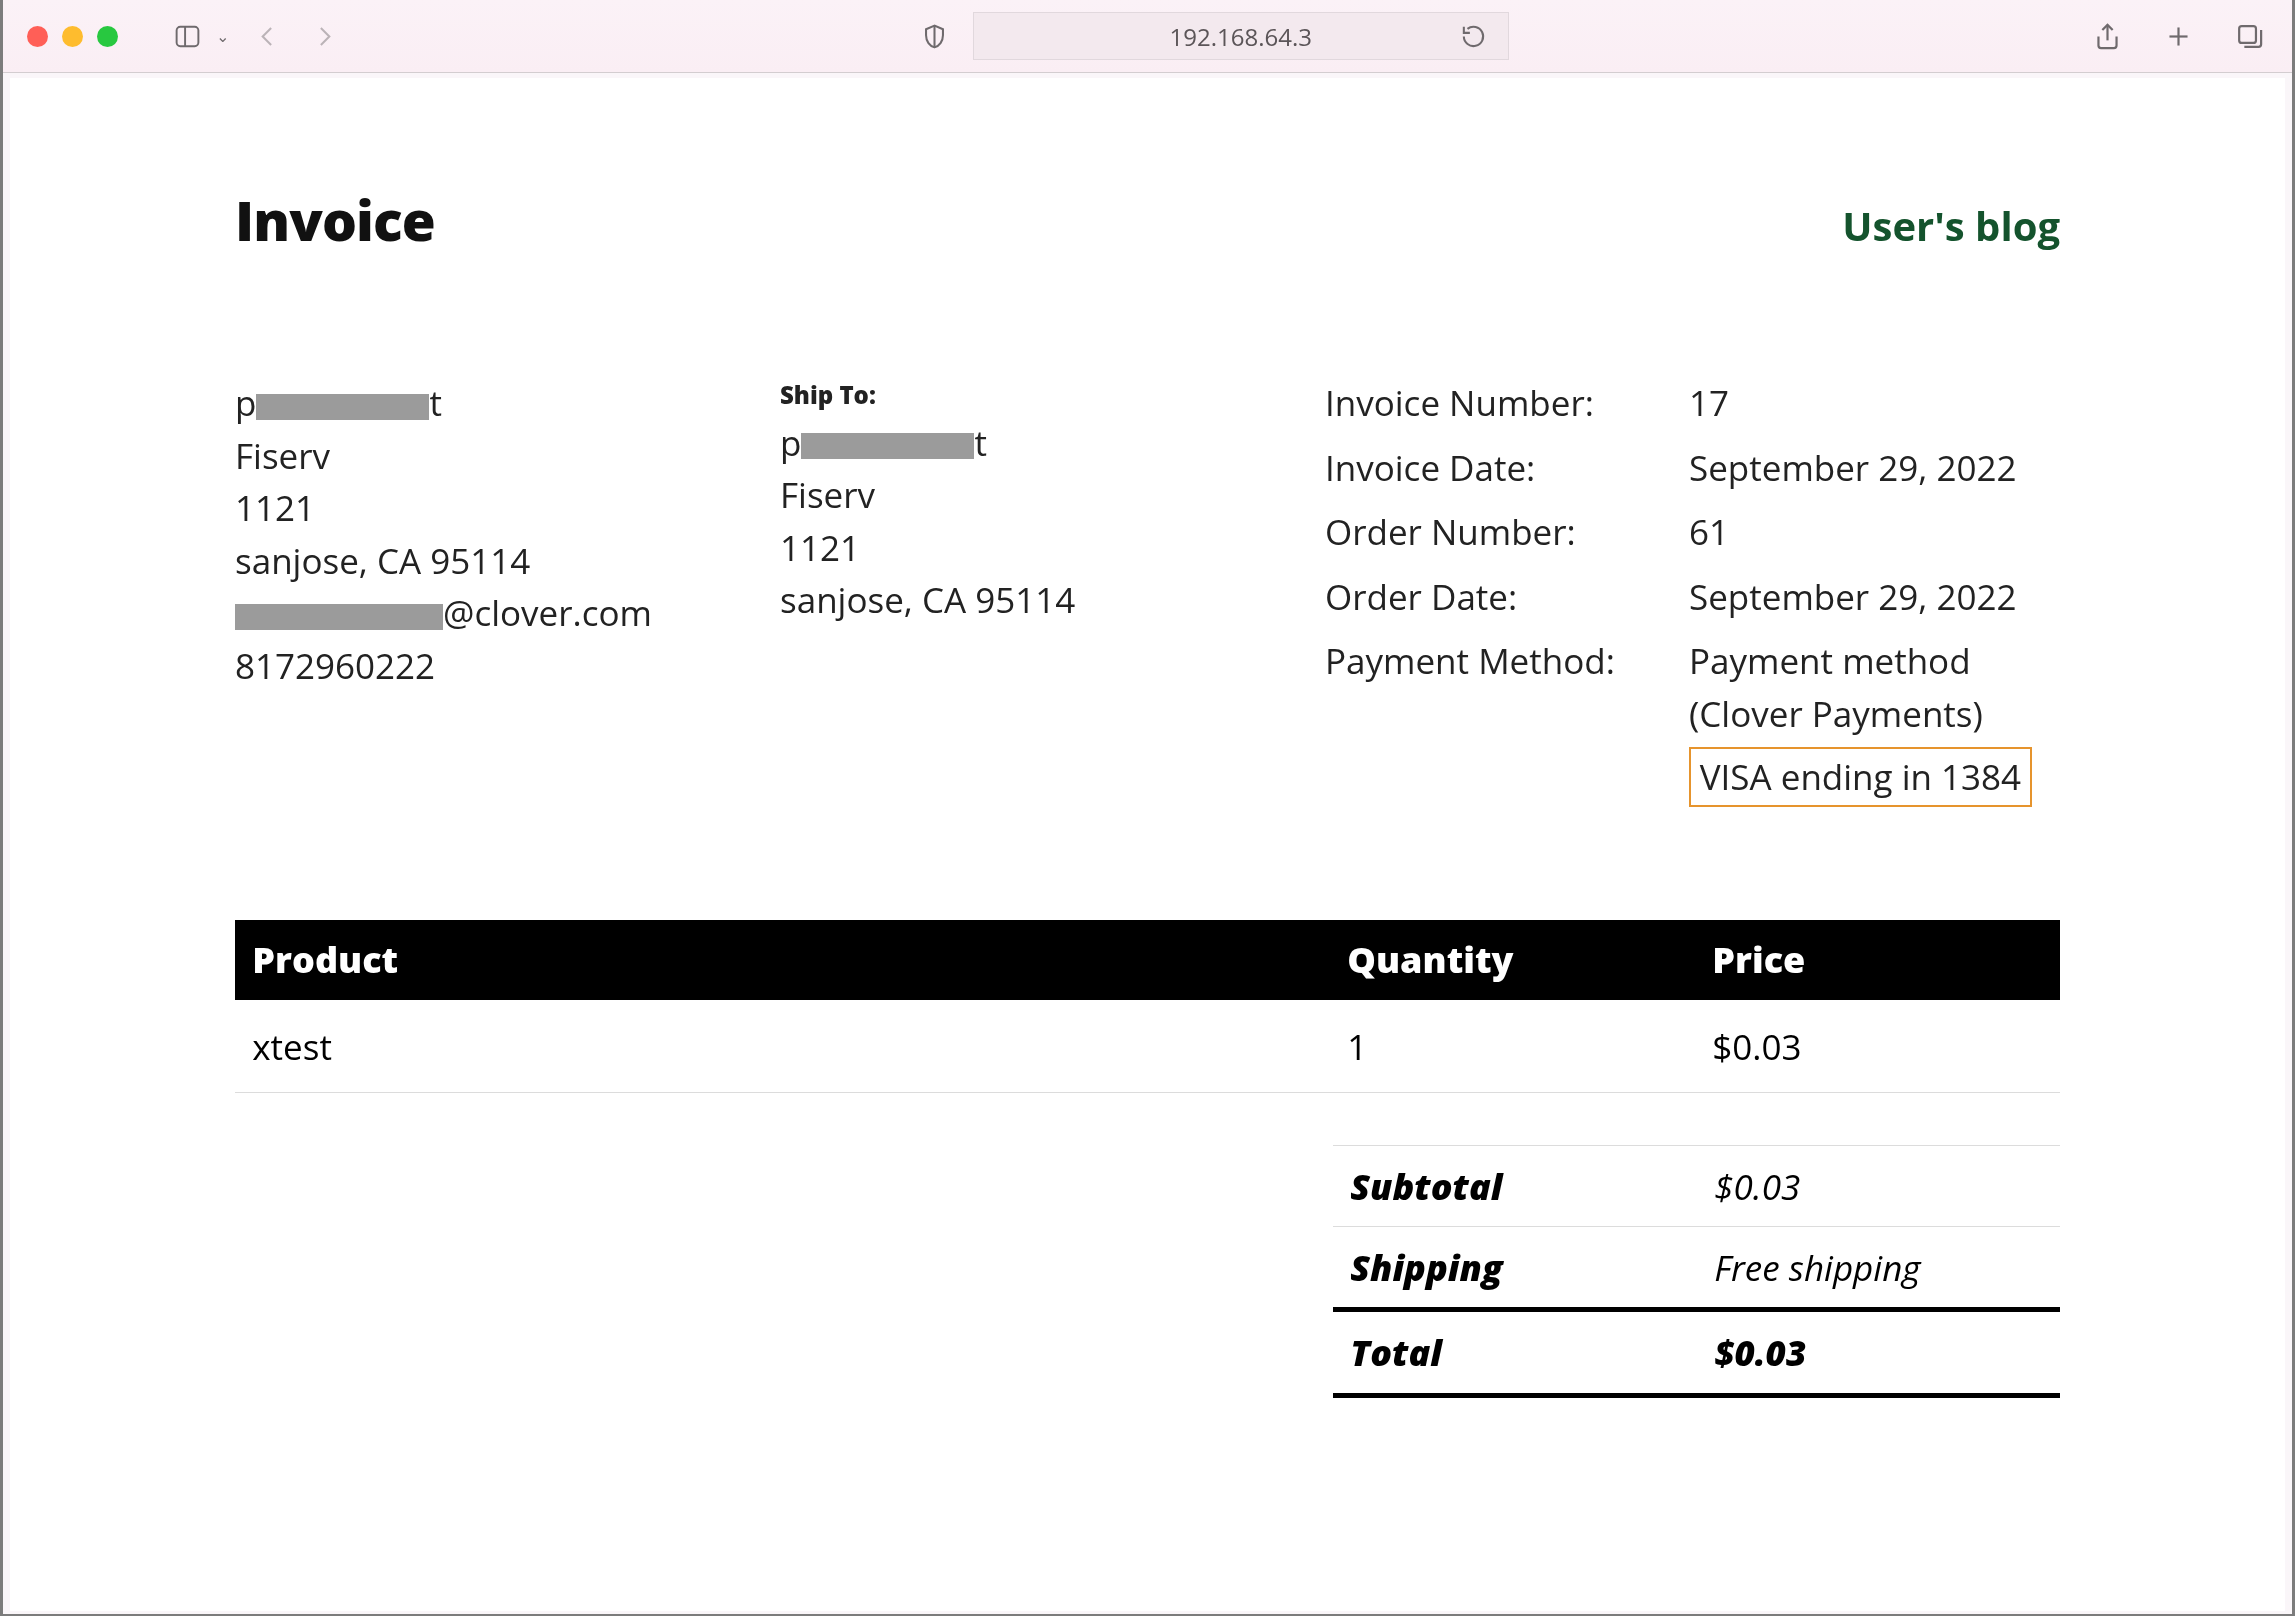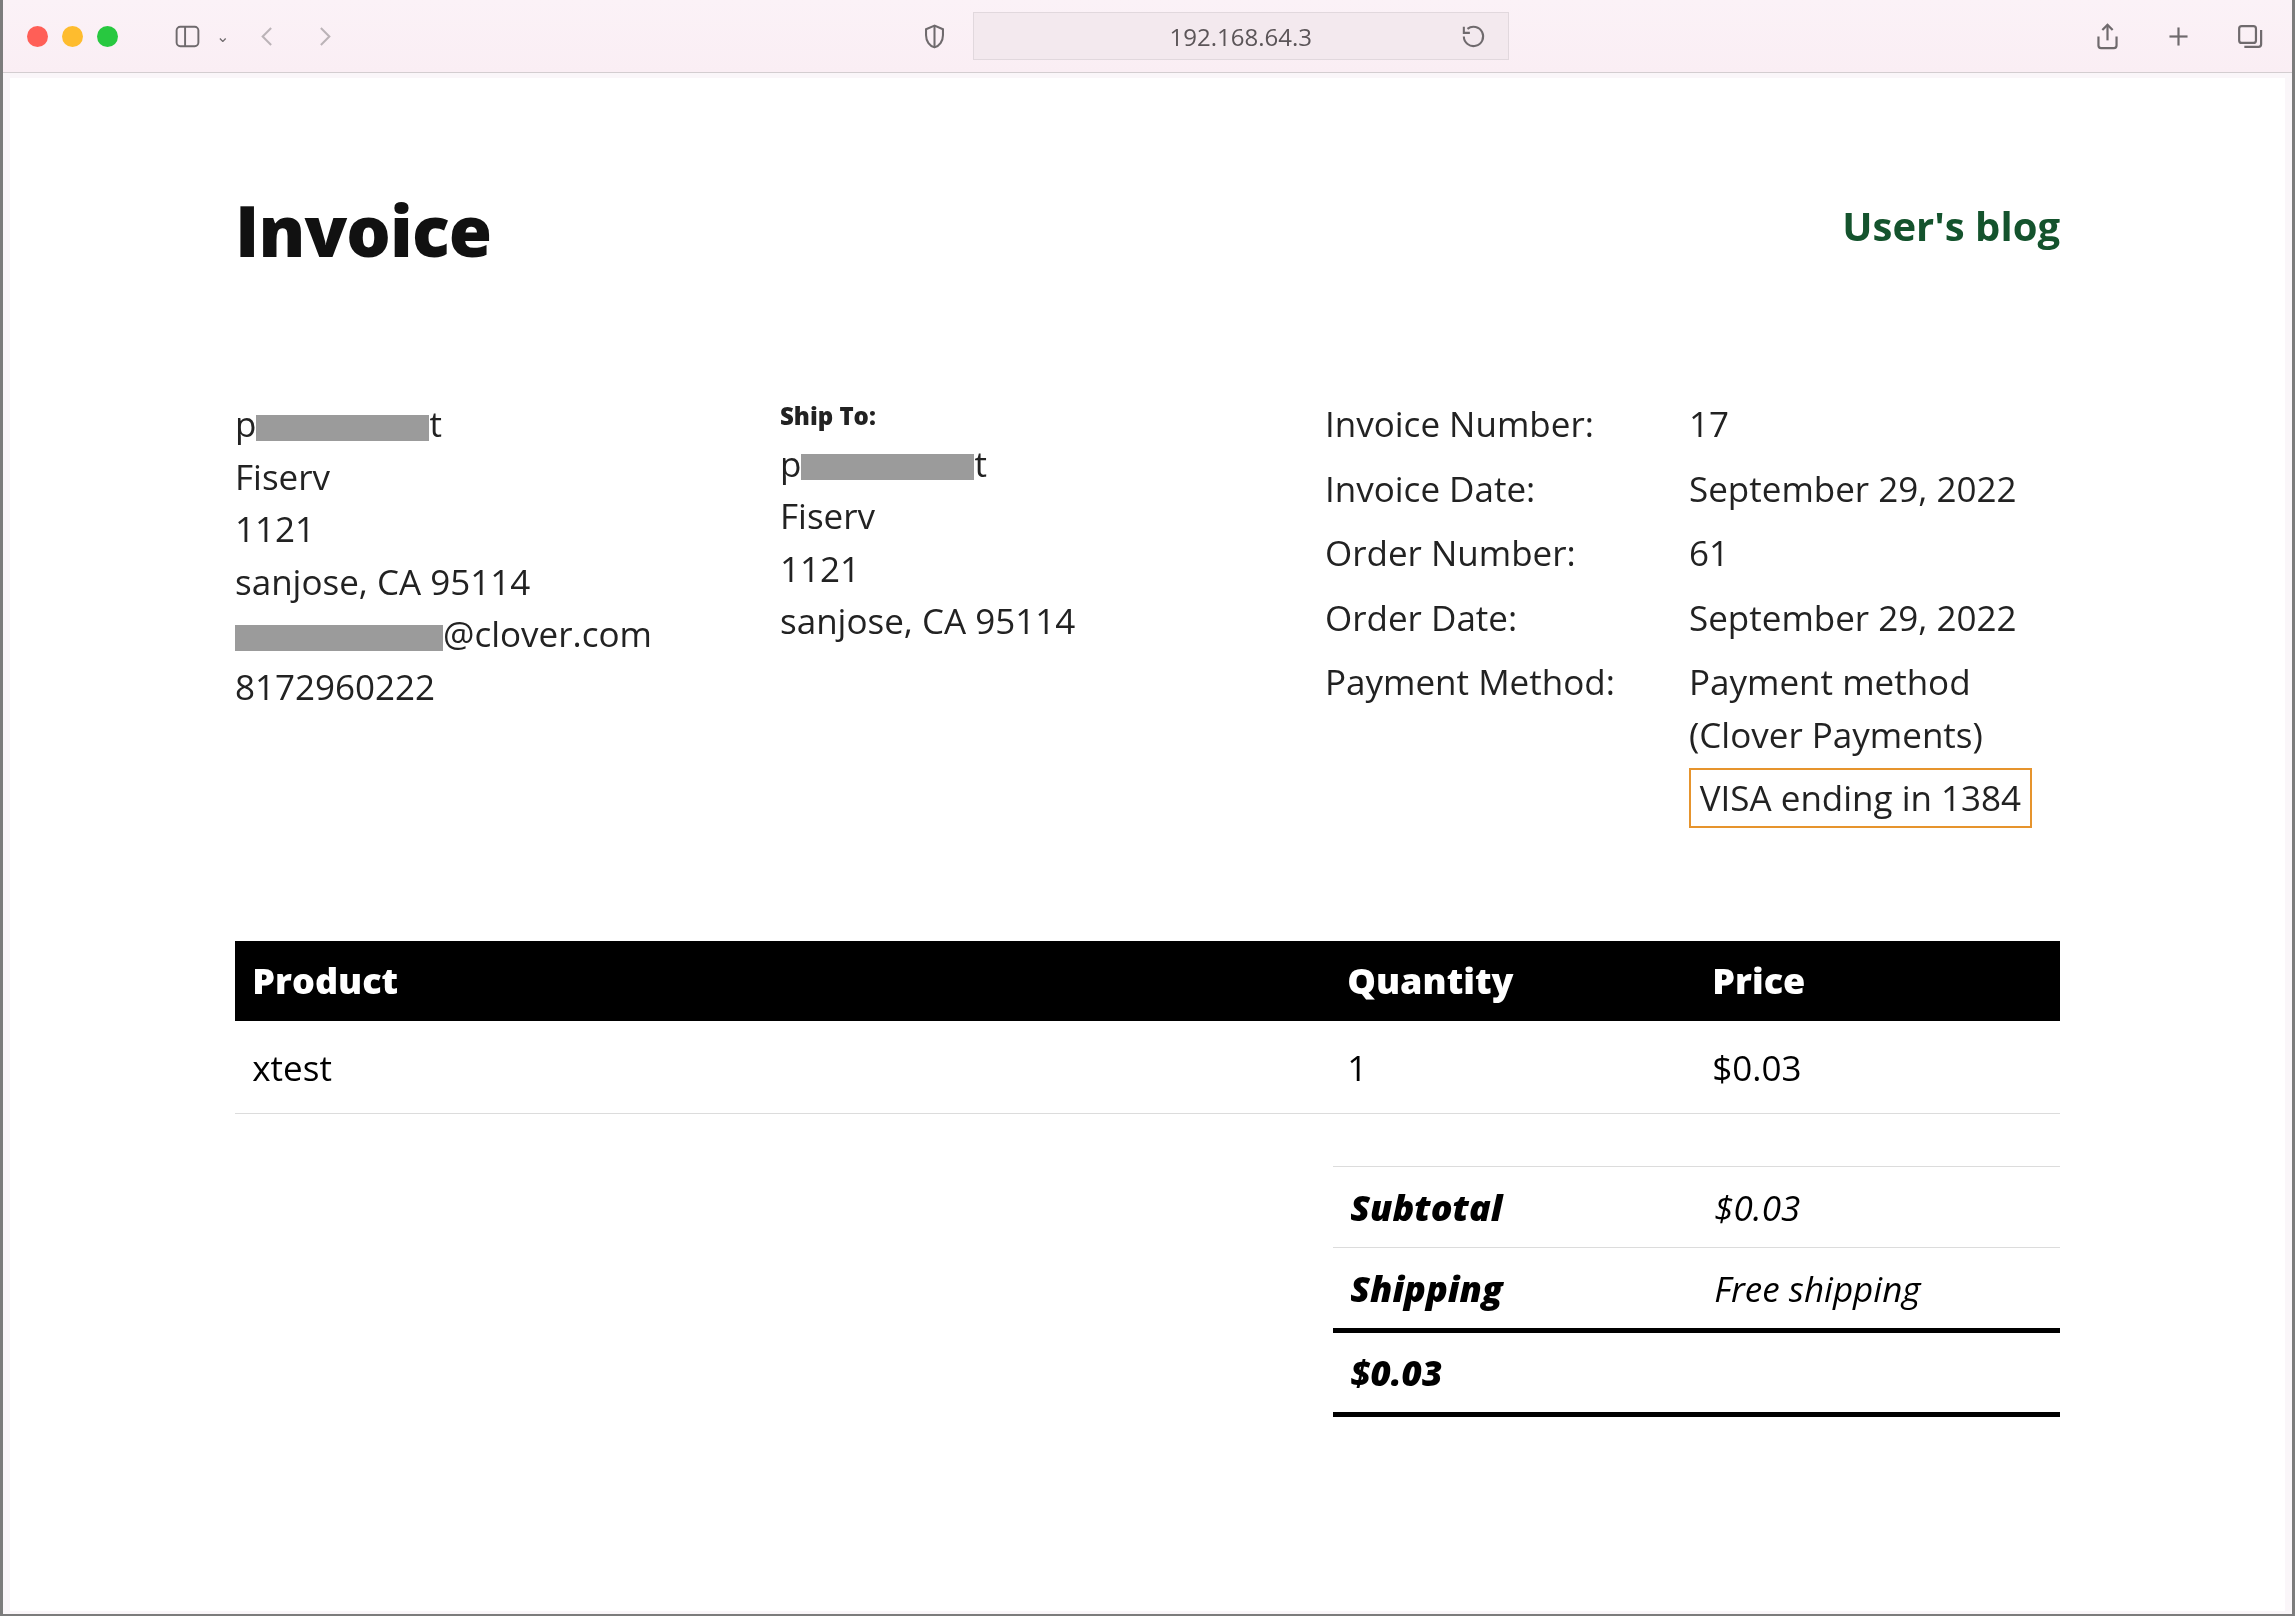--- a/index.html
+++ b/index.html
@@ -74,21 +74,21 @@
     overflow: auto;
     padding: 104px 225px 69px 225px;
   }
 
   .head-row {
     display: flex;
     justify-content: space-between;
     align-items: flex-start;
   }
   .invoice-title {
-    font-size: 70px;
+    font-size: 55px;
     font-weight: 800;
     color: #111;
     letter-spacing: -0.9px;
   }
   .site-title {
     font-size: 40px;
     font-weight: 700;
     color: #14532d;
     margin-top: 15.6px;
   }
@@ -308,19 +308,20 @@
     <div class="totals">
       <div class="totals-row sep-top">
         <div class="label">Subtotal</div>
         <div>$0.03</div>
       </div>
       <div class="totals-row sep-mid">
         <div class="label">Shipping</div>
         <div>Free shipping</div>
       </div>
       <div class="totals-row sep-heavy-top sep-heavy-bottom">
+        <div class="label">Total</div>
         <div style="font-weight:800;">$0.03</div>
       </div>
     </div>
 
   </div>
 </div>
 
 
 </body></html>

